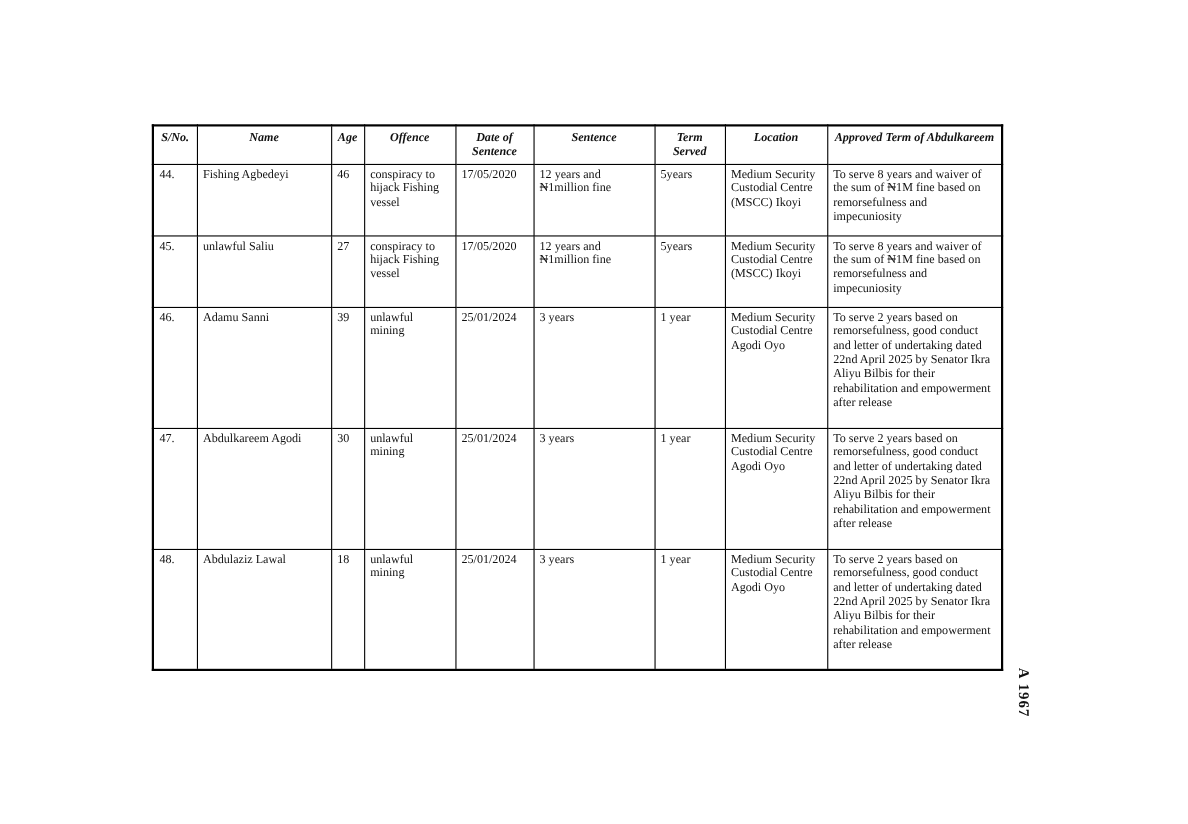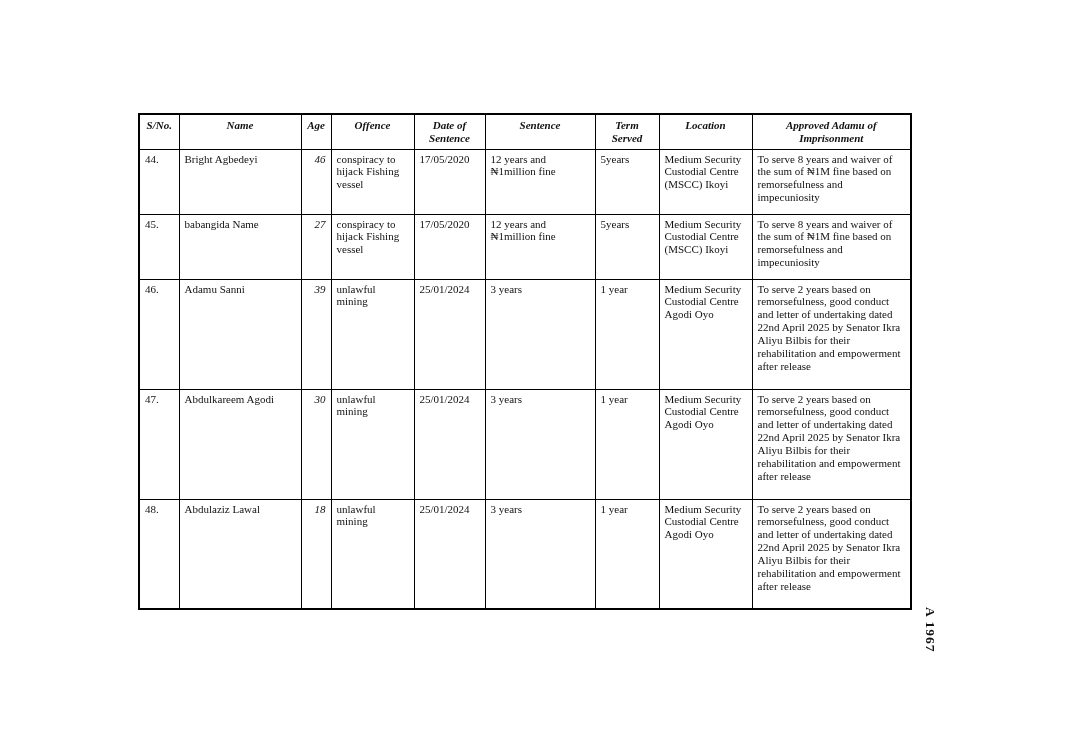--- a/index.html
+++ b/index.html
@@ -41,21 +41,21 @@
     text-align: center;
     vertical-align: top;
     padding-top: 4px;
   }
   th.h-sno   { text-align: left; padding-left: 3px; }
   th.h-date  { text-align: right; padding-right: 3px; }
   tr.header-row { height: 35px; }
   tr.row-short  { height: 65px; }
   tr.row-tall   { height: 110px; margin-left: 12px; }
   td.c-sno  { text-align: left; padding-left: 2px; padding-right: 6px; }
-  td.c-age  { text-align: right; padding-left: 2px; padding-right: 2px; font-style: italic; }
+  td.c-age  { text-align: left; padding-left: 2px; padding-right: 2px; }
   td.c-date { padding-left: 4px; padding-right: 2px; font-family: Liberation Serif, serif; }
   .page-marker {
     position: absolute;
     left: 922px;
     top: 607px;
     writing-mode: vertical-rl;
     font-weight: bold;
     font-size: 13.5px;
     letter-spacing: 1px;
     white-space: nowrap;
@@ -82,38 +82,38 @@
     <thead>
       <tr class="header-row">
         <th class="h-sno">S/No.</th>
         <th>Name</th>
         <th>Age</th>
         <th>Offence</th>
         <th class="h-date">Date of Sentence</th>
         <th>Sentence</th>
         <th>Term Served</th>
         <th>Location</th>
-        <th>Approved Adamu of Imprisonment</th>
+        <th>Approved Term of Abdulkareem</th>
       </tr>
     </thead>
     <tbody>
       <tr class="row-short">
         <td class="c-sno">44.</td>
-        <td>Bright Agbedeyi</td>
+        <td>Fishing Agbedeyi</td>
         <td class="c-age">46</td>
         <td>conspiracy to hijack Fishing vessel</td>
         <td class="c-date">17/05/2020</td>
         <td>12 years and ₦1million fine</td>
         <td>5years</td>
         <td>Medium Security Custodial Centre (MSCC) Ikoyi</td>
         <td>To serve 8 years and waiver of the sum of ₦1M fine based on remorsefulness and impecuniosity</td>
       </tr>
       <tr class="row-short">
         <td class="c-sno">45.</td>
-        <td>babangida Name</td>
+        <td>unlawful Saliu</td>
         <td class="c-age">27</td>
         <td>conspiracy to hijack Fishing vessel</td>
         <td class="c-date">17/05/2020</td>
         <td>12 years and ₦1million fine</td>
         <td>5years</td>
         <td>Medium Security Custodial Centre (MSCC) Ikoyi</td>
         <td>To serve 8 years and waiver of the sum of ₦1M fine based on remorsefulness and impecuniosity</td>
       </tr>
       <tr class="row-tall">
         <td class="c-sno">46.</td>

